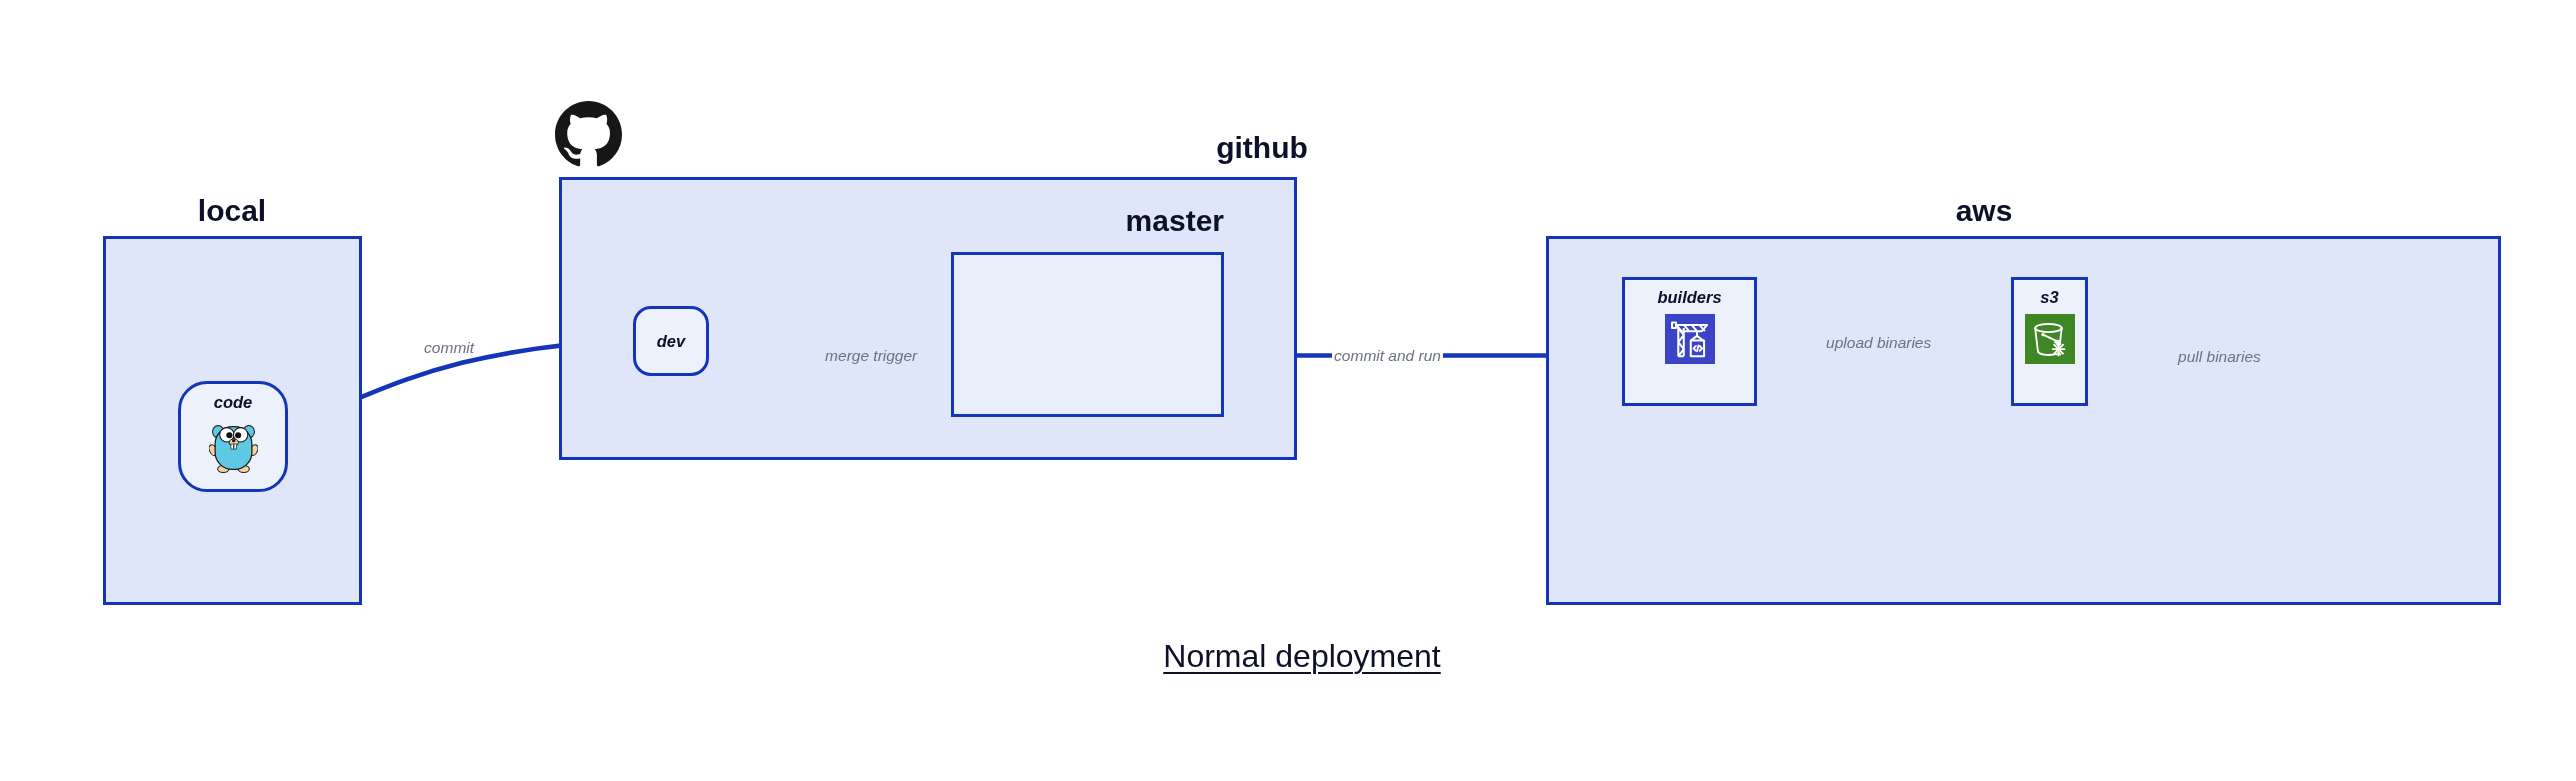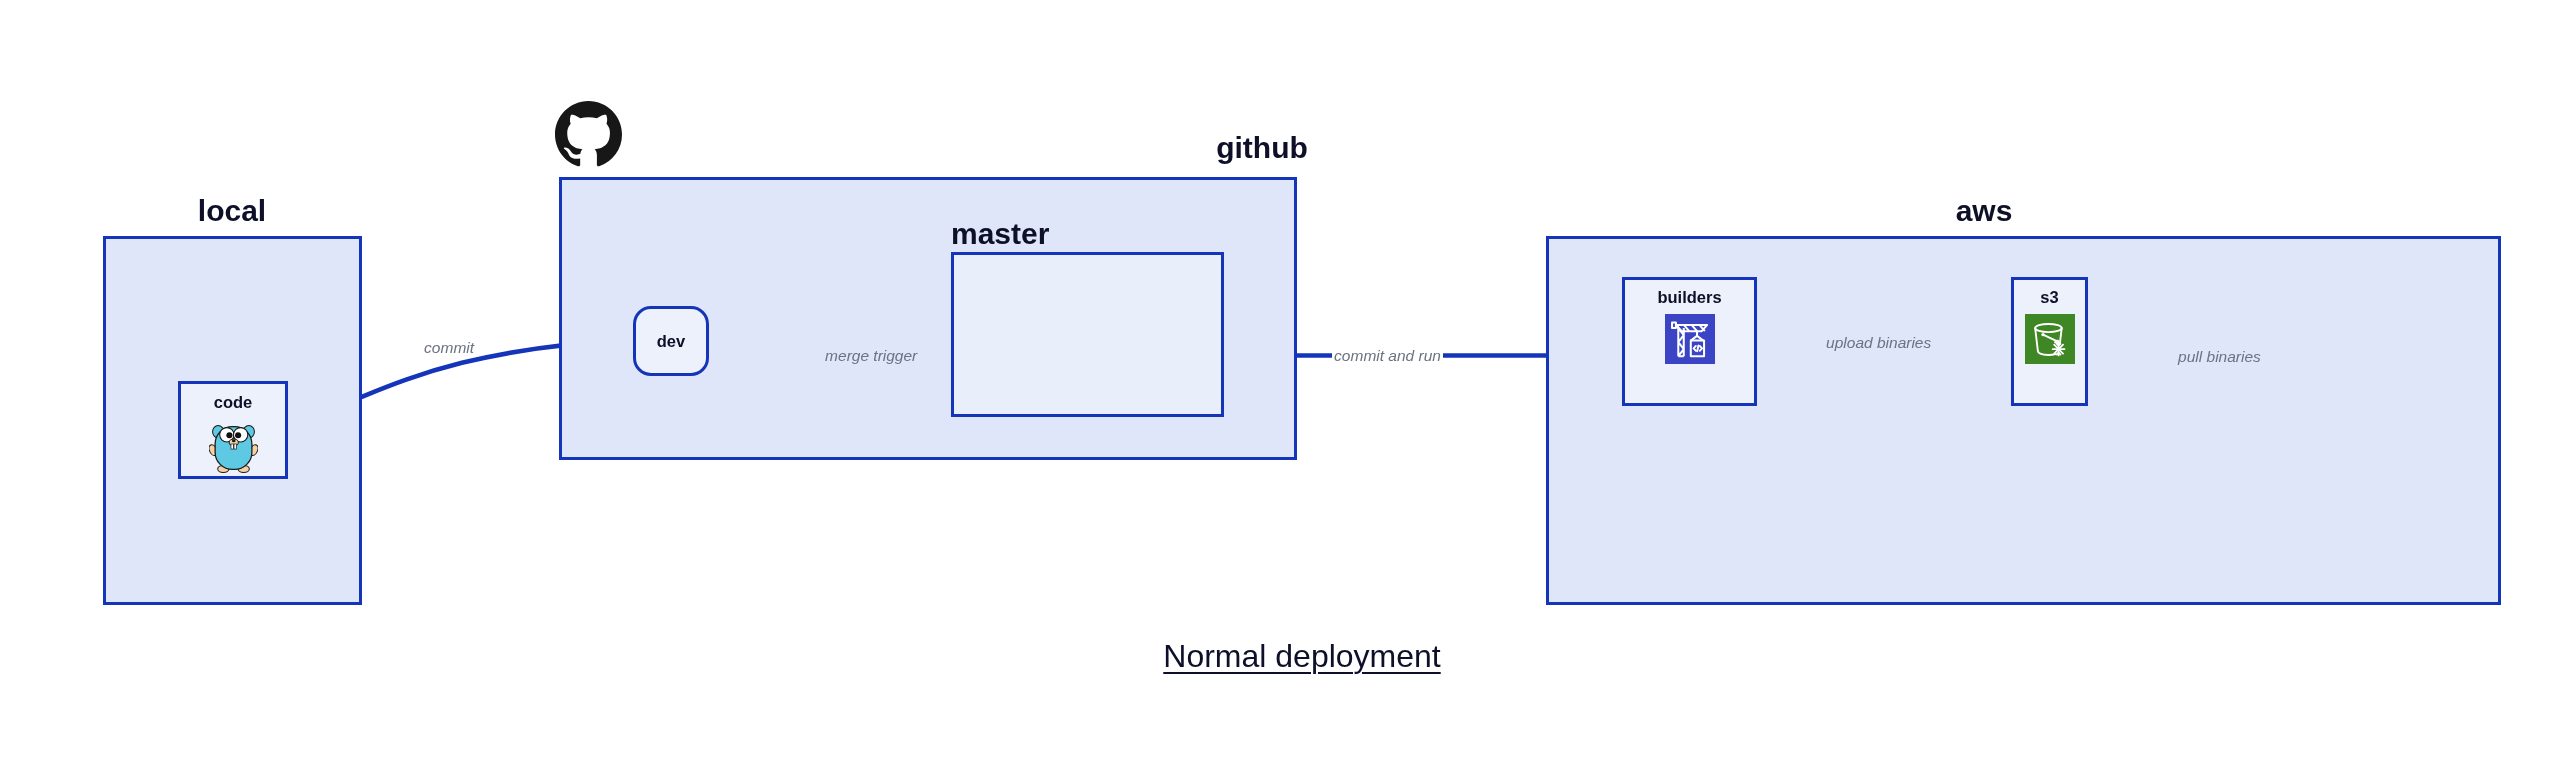--- a/index.html
+++ b/index.html
@@ -34,20 +34,21 @@
   }
 
   
   .node {
     position: absolute;
     background: #edf1fc;
     border: 3.1px solid #1434ba;
     display: flex;
     flex-direction: column;
     align-items: center;
+    font-style: italic;
   }
   .node.lighter { background: #f5f7fd; }
   .node-label {
     color: #0d1028;
     font-size: 16.5px;
     font-weight: bold;
     line-height: 1;
     white-space: nowrap;
   }
   .node-icon {
@@ -126,21 +127,21 @@
     <path d="M 3410,665 L 3900,665" fill="none" stroke="#1434ba" stroke-width="9" marker-end="url(#arrow)"></path>
 
     <path d="M 4079,663 C 4230,655 4300,700 4420,760 C 4500,800 4540,815 4600,830" fill="none" stroke="#1434ba" stroke-width="9" marker-end="url(#arrow)"></path>
   </svg>
 
   <div class="group-label" style="left:103px; top:196px; width:258px;">local</div>
 
   <div class="group" style="left:103px; top:236px; width:259px; height:369px;">
   </div>
 
-  <div class="node" style="left:178px; top:381px; width:110px; height:98px; padding-top:10.3px;">
+  <div class="node" style="left:178px; top:381px; width:110px; height:111px; padding-top:10.3px;border-radius:29px;">
     <div class="node-label">code</div>
     <div class="node-icon" style="margin-top:7.2px;">
       <svg width="49" height="56" viewBox="0 0 96 108" xmlns="http://www.w3.org/2000/svg">
 
         <ellipse cx="18" cy="26" rx="11" ry="12" fill="#5DC9E2" stroke="#1a1a1a" stroke-width="2"></ellipse>
         <ellipse cx="78" cy="26" rx="11" ry="12" fill="#5DC9E2" stroke="#1a1a1a" stroke-width="2"></ellipse>
 
         <ellipse cx="8" cy="62" rx="7" ry="11" fill="#F6D2A2" stroke="#1a1a1a" stroke-width="2" transform="rotate(-25 8 62)"></ellipse>
         <ellipse cx="88" cy="62" rx="7" ry="11" fill="#F6D2A2" stroke="#1a1a1a" stroke-width="2" transform="rotate(25 88 62)"></ellipse>
 
@@ -175,21 +176,21 @@
 
   <div class="group" style="left:559px; top:177px; width:738px; height:283px;">
   </div>
 
   <div class="node" style="left:633px; top:306px; width:76px; height:70px; justify-content:center;border-radius:18px;">
     <div class="node-label">dev</div>
   </div>
 
   <div class="edge-label on-group" style="left:823px; top:348px;">merge trigger</div>
 
-  <div class="group-label" style="left:951px; top:219px; width:273px; text-align:left;">master</div>
+  <div class="group-label" style="left:951px; top:206px; width:273px; text-align:right;">master</div>
 
   <div class="subgroup" style="left:951px; top:252px; width:273px; height:165px;">
   </div>
 
 
   <div class="edge-label on-white" style="left:1332px; top:348px;">commit and run</div>
 
   <div class="group-label" style="left:1855px; top:196px; width:258px; ">aws</div>
 
   <div class="group" style="left:1546px; top:236px; width:955px; height:369px;">

